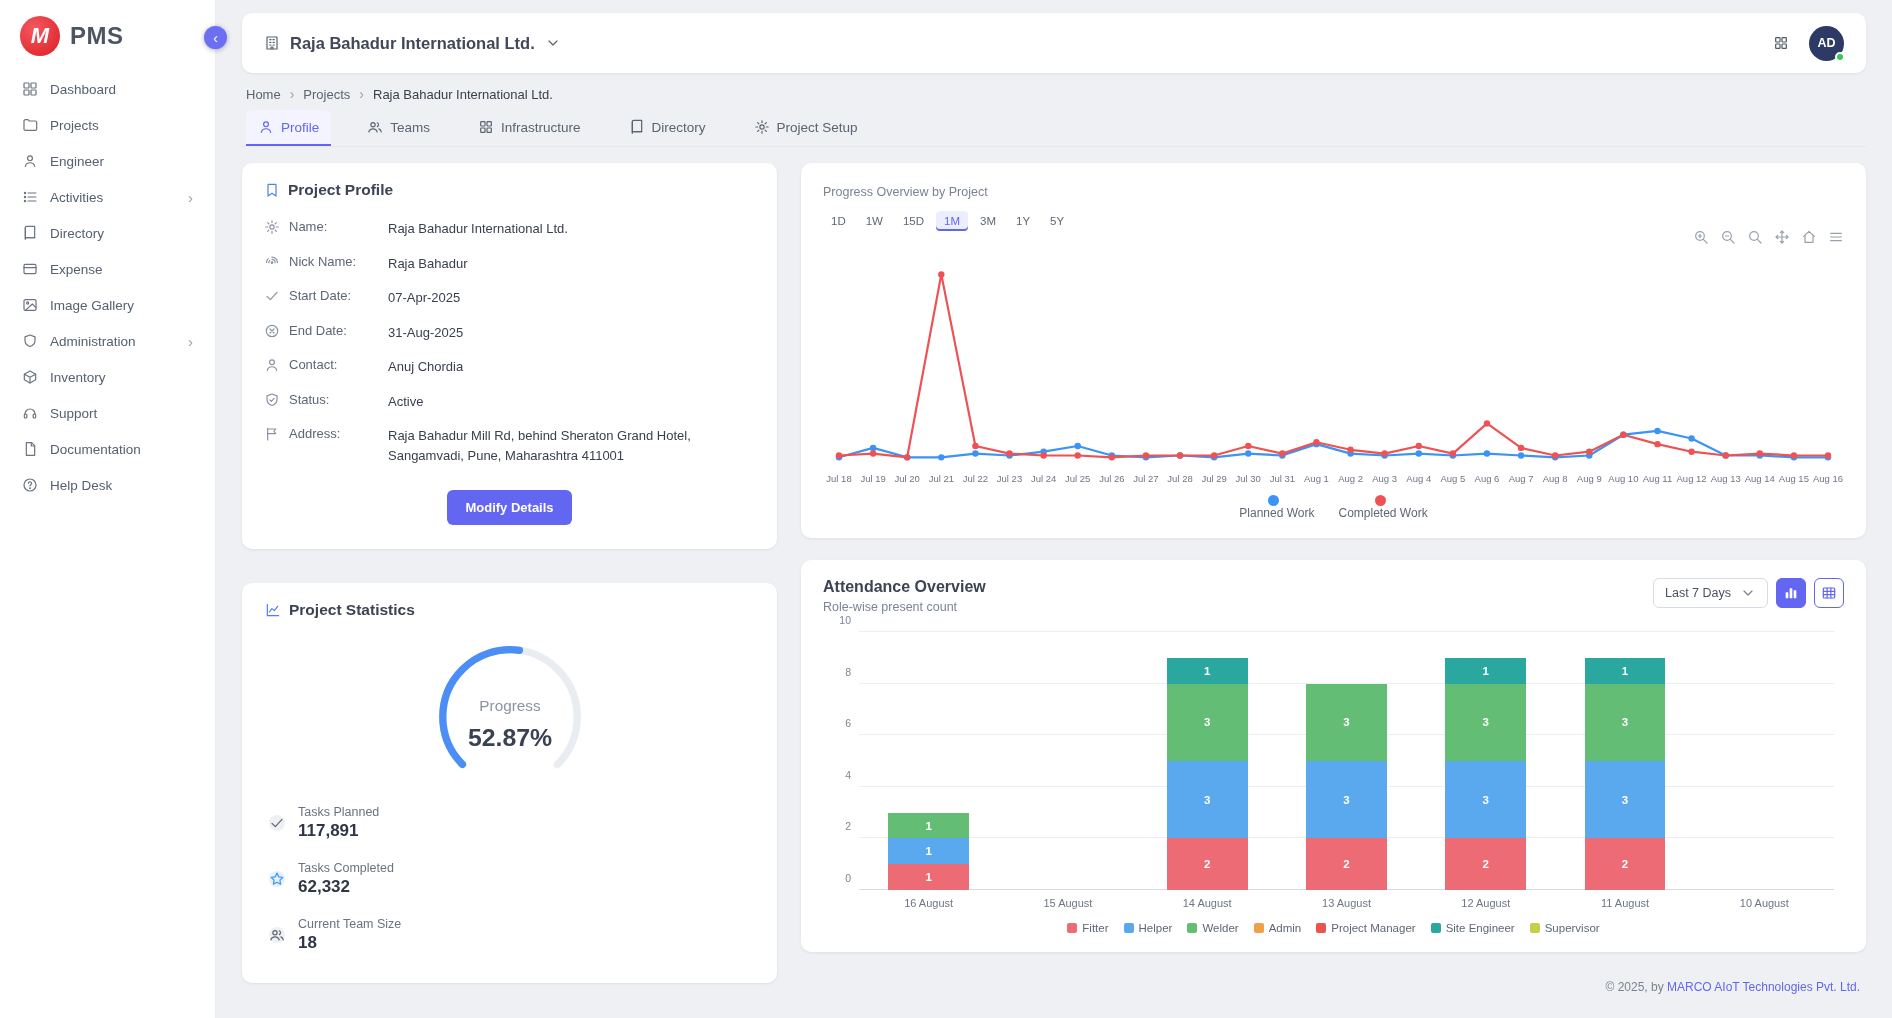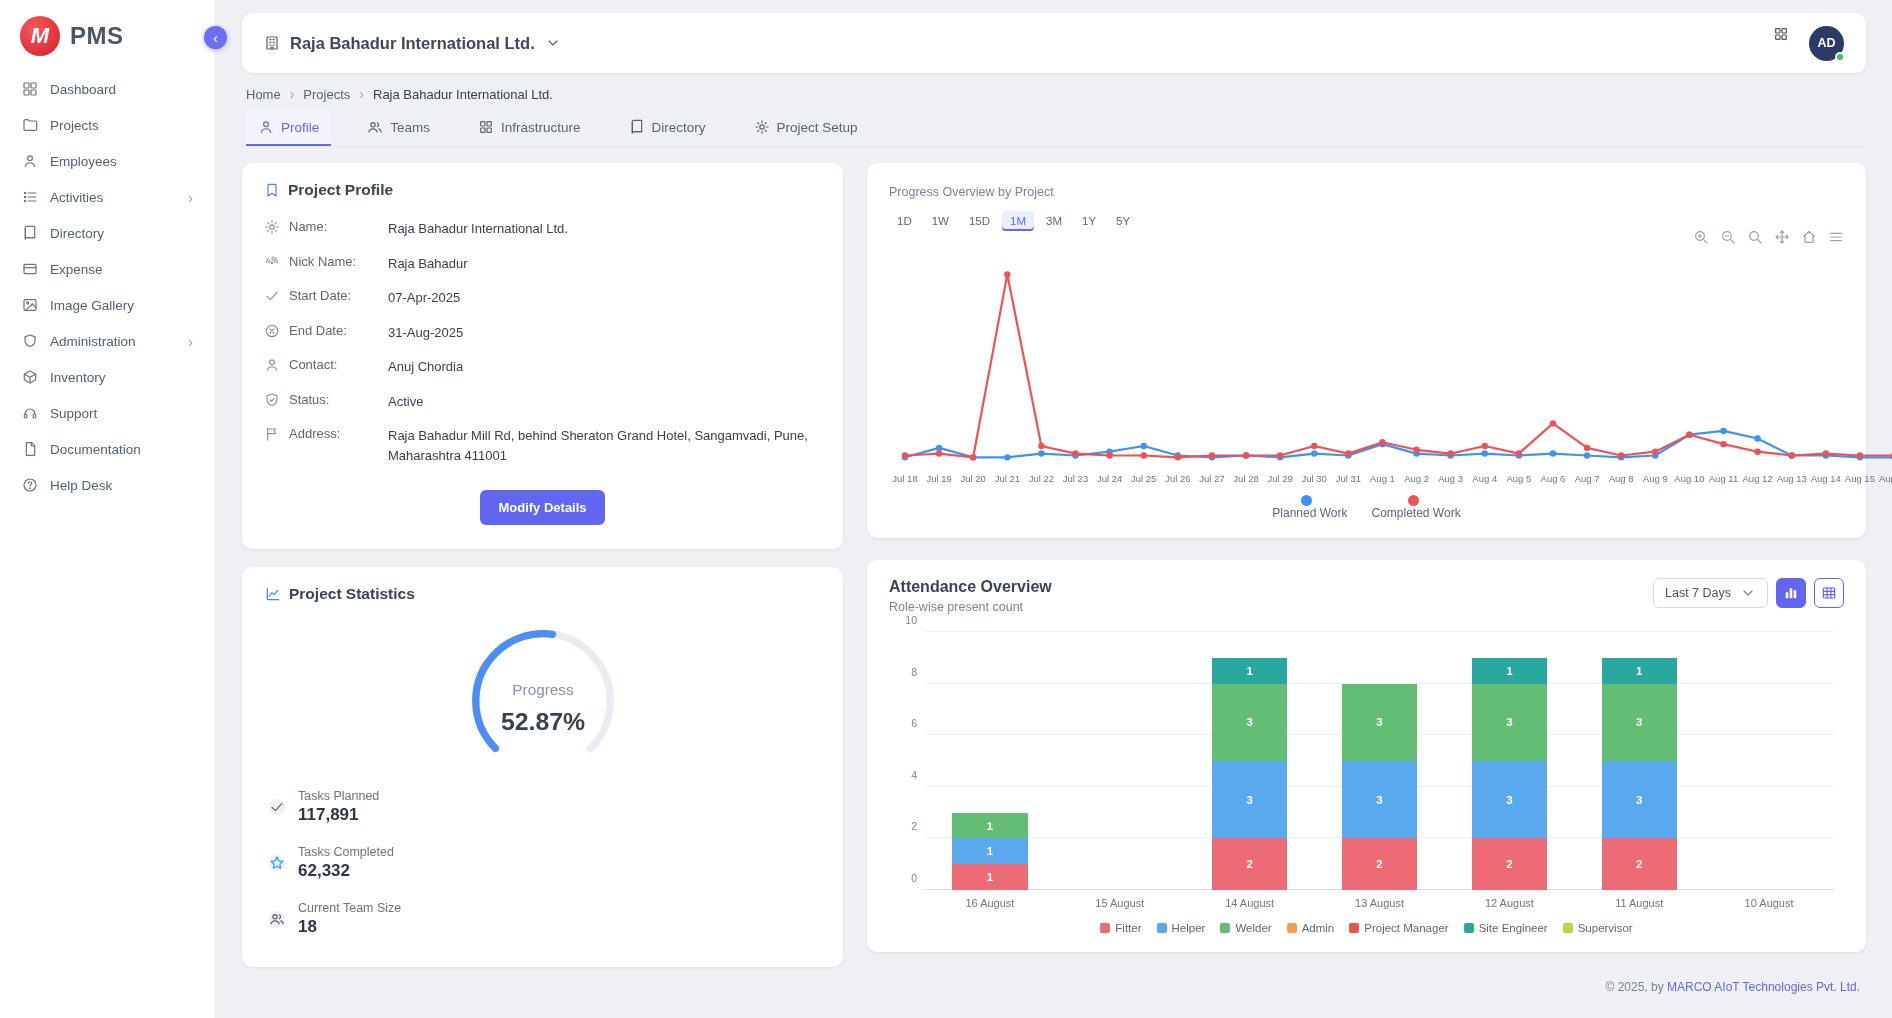--- a/index.html
+++ b/index.html
@@ -29,42 +29,42 @@
     font-size:14px; z-index:6; box-shadow:0 1px 5px rgba(30,30,80,.35); cursor:pointer; }
 
   
   main { flex:1; padding:13px 26px 0; min-width:0; }
   .card { background:#fff; border-radius:10px; box-shadow:0 1px 3px rgba(20,20,40,.07); }
 
   .topbar { height:60px; display:flex; align-items:center; padding:0 22px; }
   .company { display:flex; align-items:center; gap:10px; font-size:16.5px; font-weight:600; color:#42485a; cursor:pointer; }
   .company svg { width:19px; height:19px; color:#5a6472; }
   .company .cd { width:15px; height:15px; color:#7a8390; }
-  .topbar-right { margin-left:auto; display:flex; gap:20px; }
+  .topbar-right { margin-left:auto; display:flex; align-items:center; gap:20px; }
   .apps-btn { width:22px; height:22px; color:#4e5866; cursor:pointer; }
   .apps-btn svg { width:100%; height:100%; }
   .avatar { width:35px; height:35px; border-radius:50%; background:#2d3a66; color:#fff;
     font-size:12.5px; font-weight:700; display:flex; align-items:center; justify-content:center;
     position:relative; cursor:pointer; }
   .status-dot { position:absolute; right:-1px; bottom:-1px; width:10px; height:10px; border-radius:50%;
     background:#35c759; border:2px solid #fff; }
 
   .breadcrumb { display:flex; gap:9px; align-items:center; padding:13px 4px 6px; font-size:13px; color:#5a6472; }
   .breadcrumb .crumb { cursor:pointer; }
   .breadcrumb .crumb.current { color:#39404e; cursor:default; }
   .breadcrumb .sep { color:#9aa3af; font-size:14px; }
 
   .tabs { display:flex; gap:24px; padding:2px 4px 0; border-bottom:1px solid #e6e8ee; margin-bottom:16px; }
   .tab { display:flex; gap:7px; align-items:center; font-size:13.5px; color:#5b6472;
     padding:9px 12px; border-bottom:2px solid transparent; cursor:pointer; }
   .tab svg { width:15px; height:15px; }
   .tab.active { color:#6366f1; border-bottom-color:#6366f1; background:#f3f4ff; border-radius:6px 6px 0 0; }
 
   .content-grid { display:flex; gap:24px; align-items:flex-start; }
-  .col-left { width:601px; flex-shrink:0; display:flex; flex-direction:column; gap:18px; }
+  .col-left { width:535px; flex-shrink:0; display:flex; flex-direction:column; gap:34px; }
   .col-right { flex:1; min-width:0; display:flex; flex-direction:column; gap:22px; }
 
   .card-pad { padding:18px 22px; }
   .card-title-row { display:flex; align-items:center; gap:8px; font-size:15.5px; font-weight:600; color:#3c4454; margin-bottom:12px; }
   .card-title-row svg { width:17px; height:17px; color:#4f7df2; }
 
   
   .field { display:flex; align-items:flex-start; gap:9px; padding:7px 0; font-size:13px; }
   .f-icon { width:16px; height:16px; color:#8a93a2; flex-shrink:0; margin-top:1px; }
   .f-icon svg { width:15px; height:15px; }
@@ -160,21 +160,21 @@
           </span>
           <span>Projects</span>
         </div>
       <div class="nav-item">
           <span style="display: inline-block; width: 16px; height: 16px;">
             <svg viewBox="0 0 24 24" fill="none" stroke="currentColor" stroke-width="1.8" stroke-linecap="round" stroke-linejoin="round" style="width:100%;height:100%;display:block">
               <circle cx="12" cy="8" r="3.6"></circle>
               <path d="M5 20c.8-3.6 3.6-5.4 7-5.4s6.2 1.8 7 5.4"></path>
             </svg>
           </span>
-          <span>Employees</span>
+          <span>Engineer</span>
         </div>
       <div class="nav-item">
           <span style="display: inline-block; width: 16px; height: 16px;">
             <svg viewBox="0 0 24 24" fill="none" stroke="currentColor" stroke-width="1.8" stroke-linecap="round" stroke-linejoin="round" style="width:100%;height:100%;display:block">
               <path d="M9 6h12M9 12h12M9 18h12"></path>
               <circle cx="4.5" cy="6" r="0.9"></circle>
               <circle cx="4.5" cy="12" r="0.9"></circle>
               <circle cx="4.5" cy="18" r="0.9"></circle>
             </svg>
           </span>

